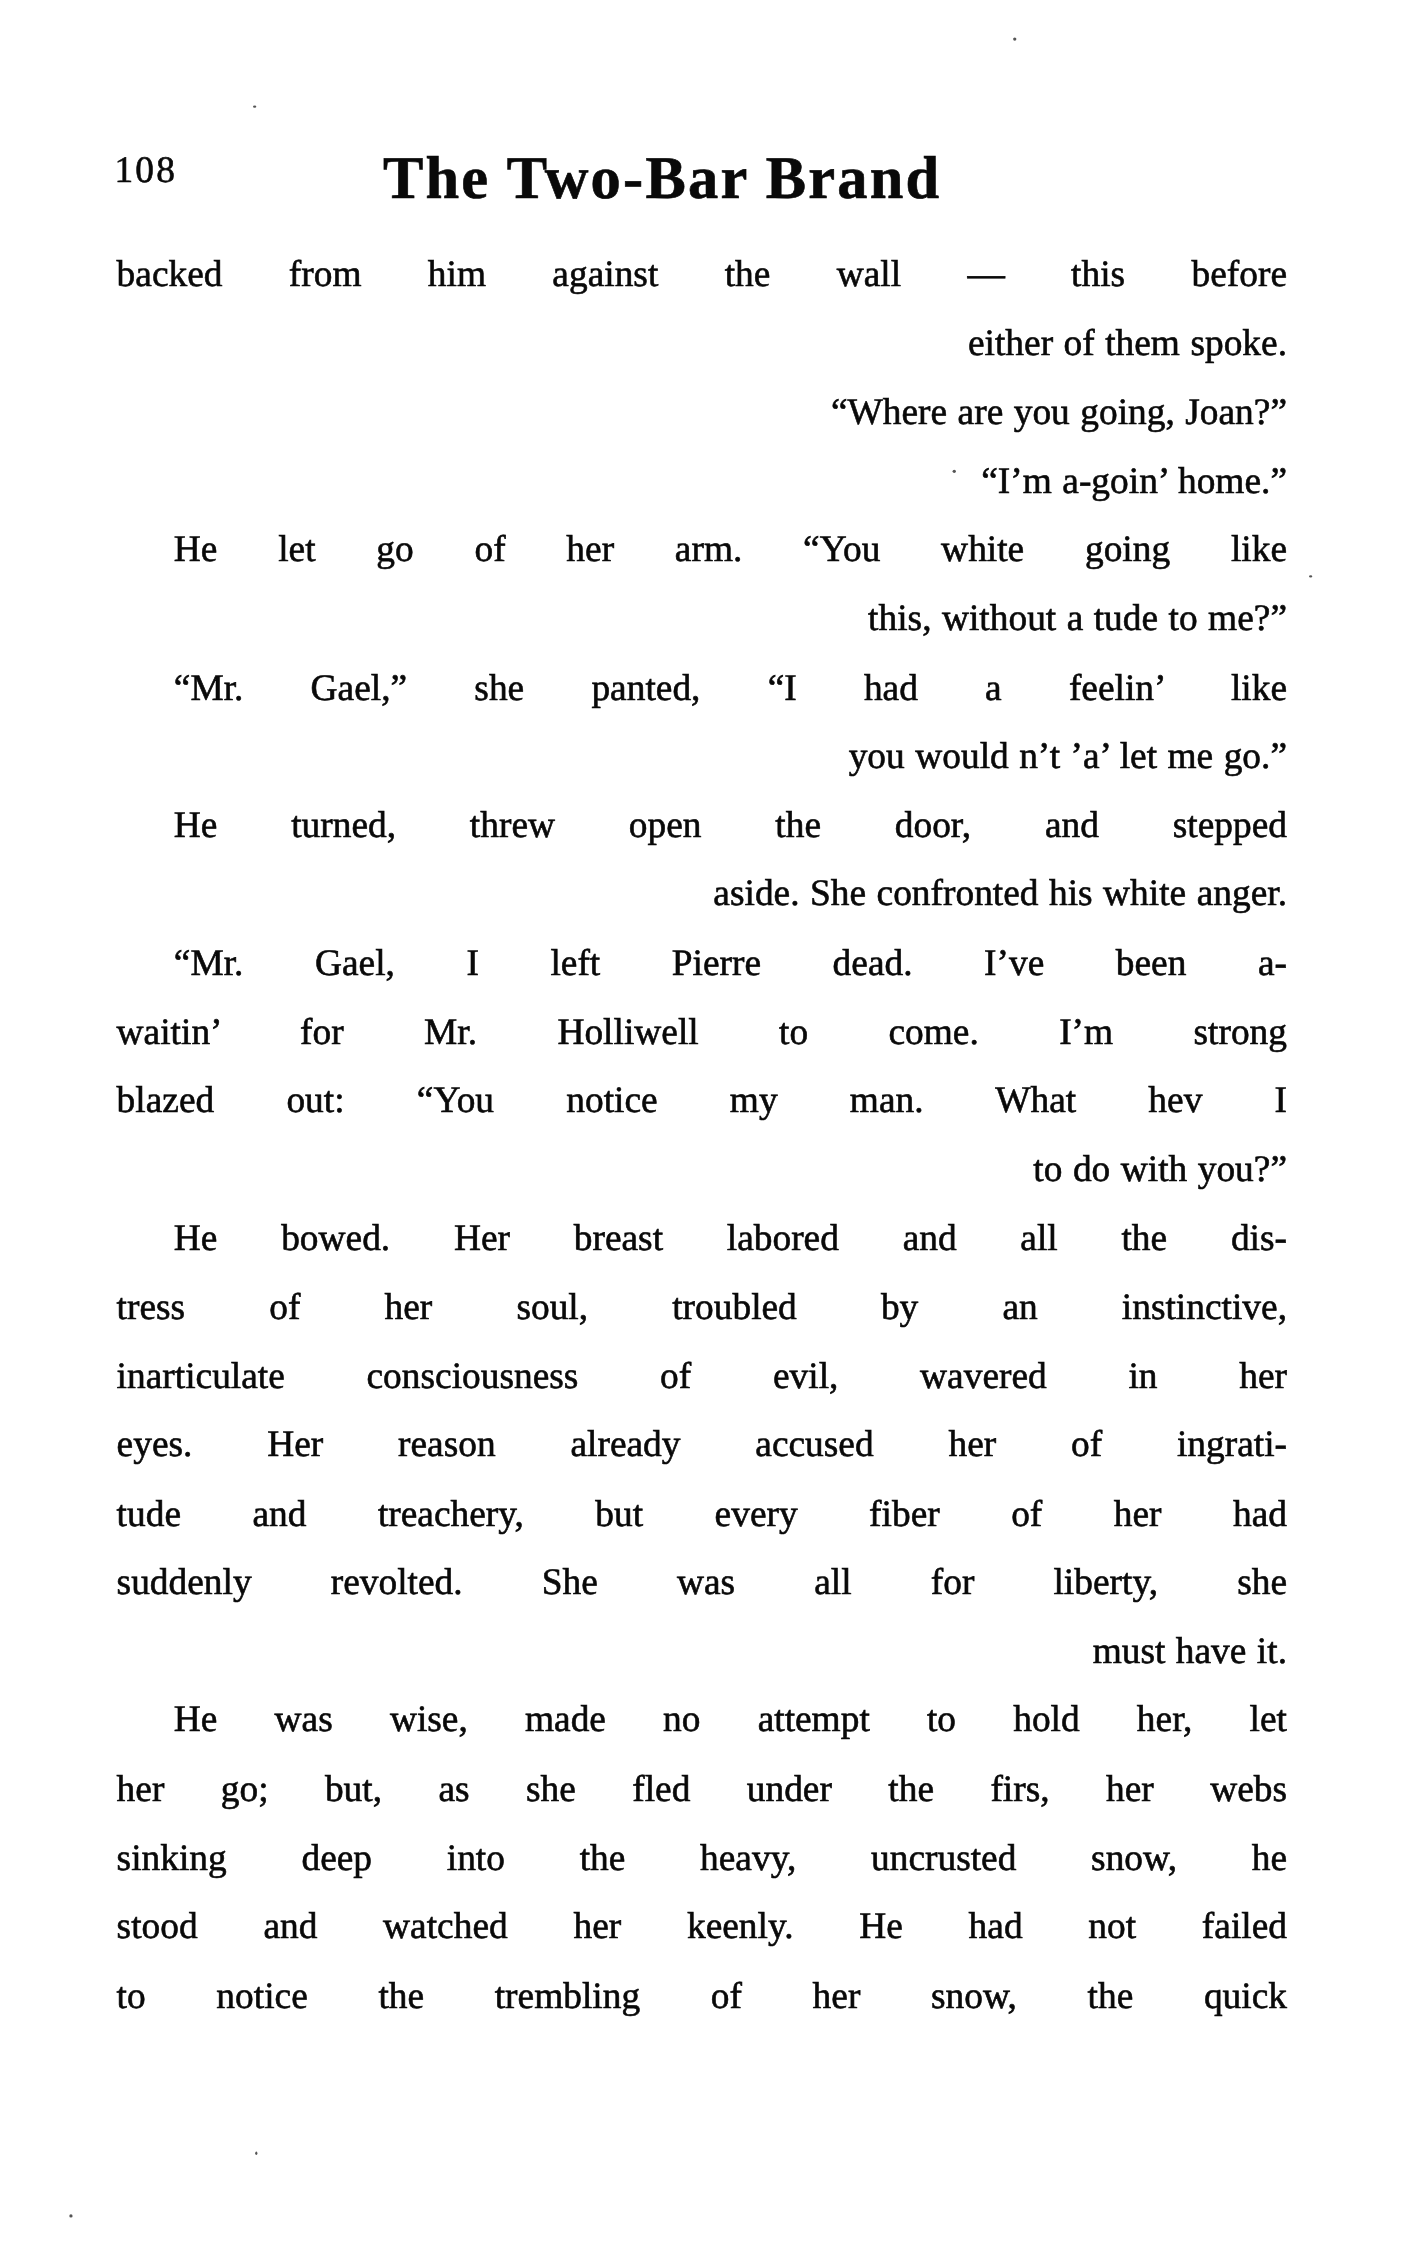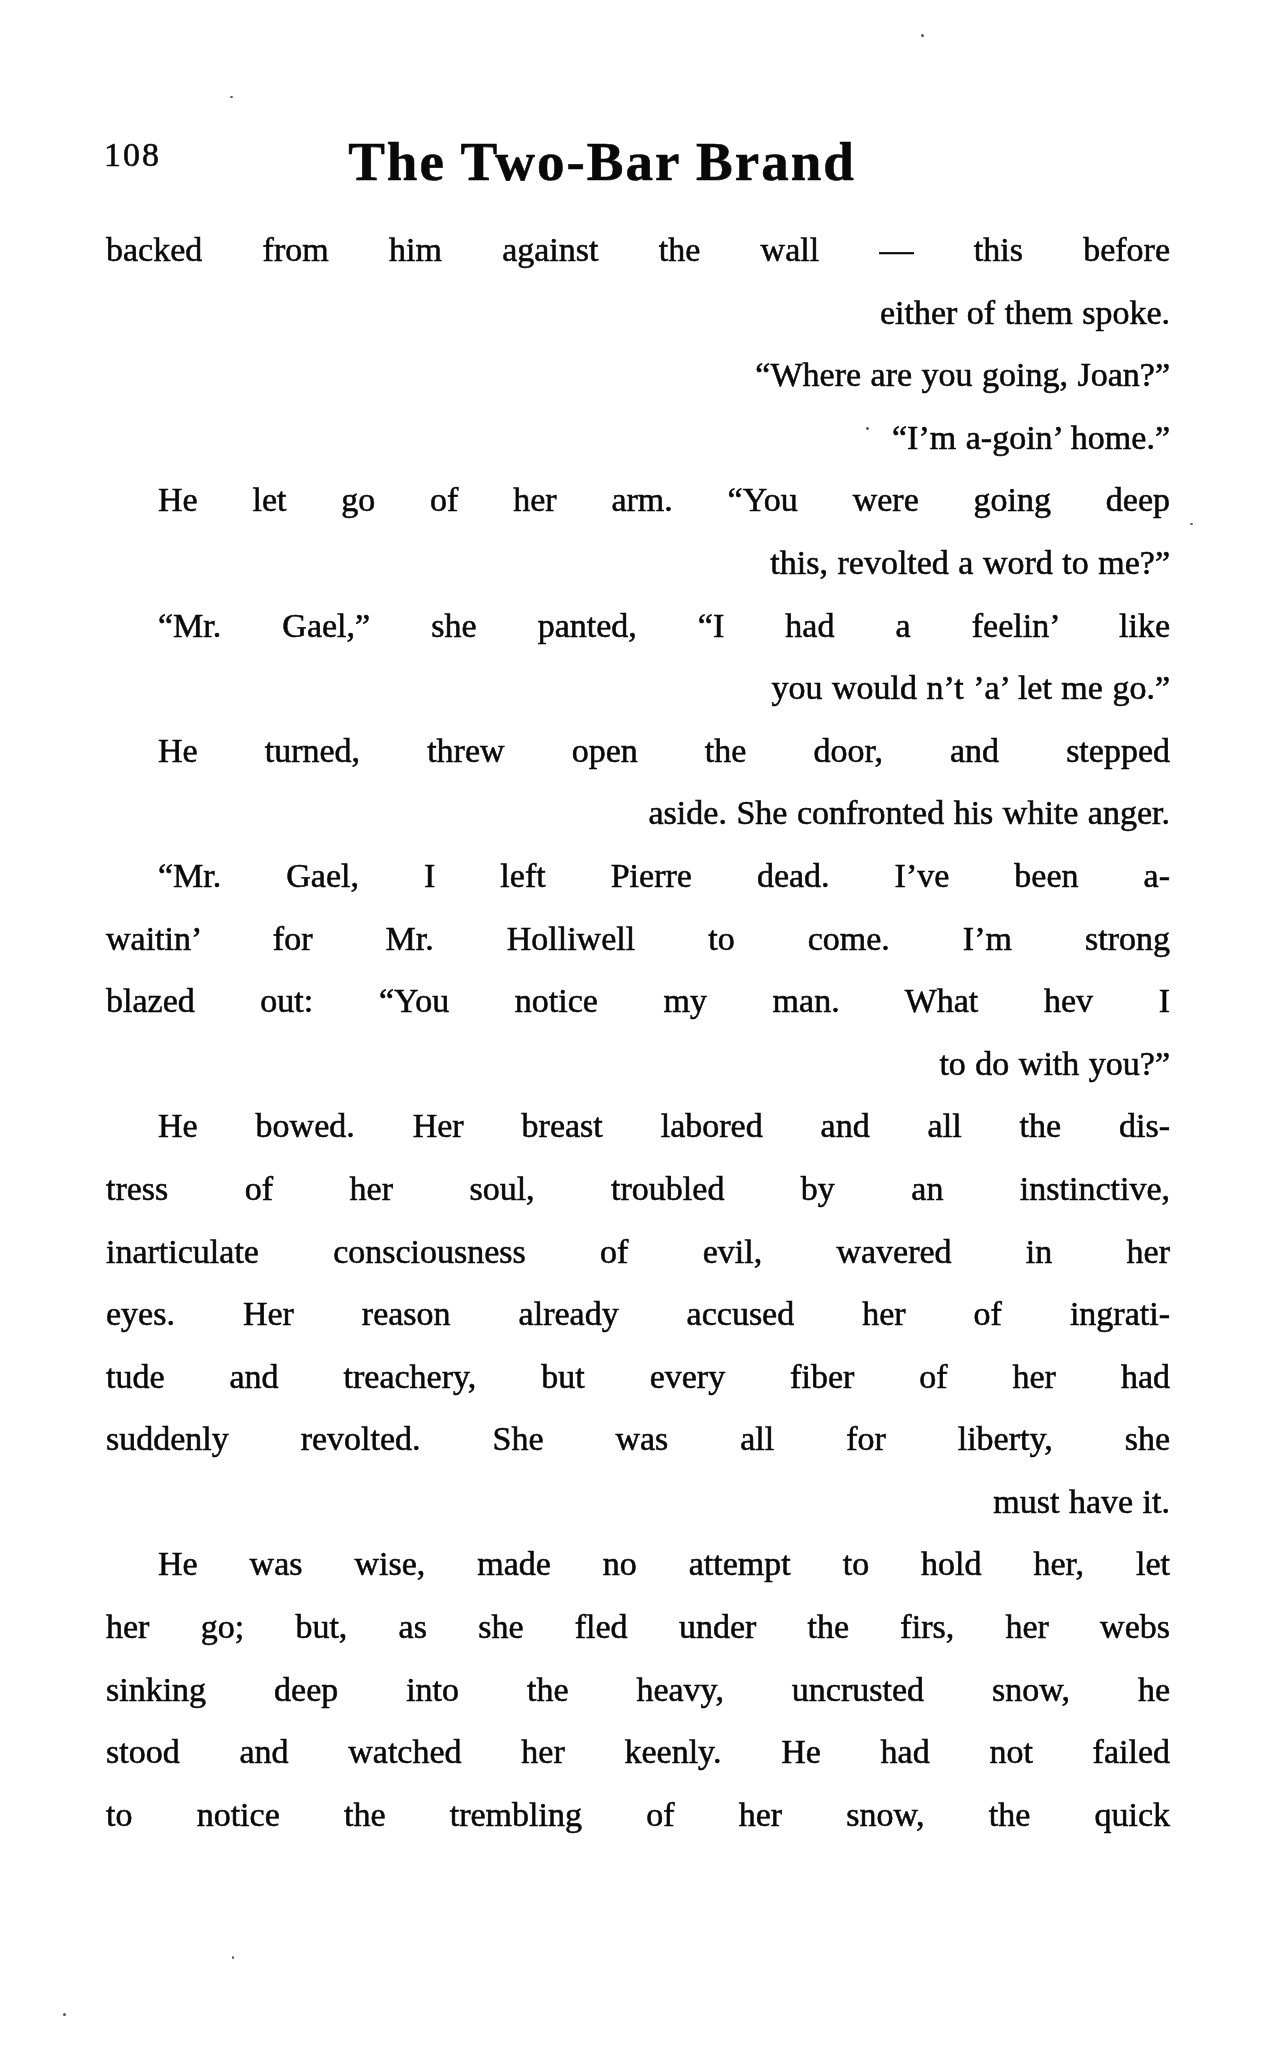--- a/index.html
+++ b/index.html
@@ -69,22 +69,22 @@
 <body>
 
 <div id="book-page">
   <div id="page-num">108</div>
   <div id="page-title">The Two-Bar Brand</div>
   <div id="text-block">
       <div class="line j">backed from him against the wall — this before</div>
       <div class="line">either of them spoke.</div>
       <div class="line indent">“Where are you going, Joan?”</div>
       <div class="line indent">“I’m a-goin’ home.”</div>
-      <div class="line j indent">He let go of her arm. “You were going deep</div>
-      <div class="line">this, revolted a word to me?”</div>
+      <div class="line j indent">He let go of her arm. “You white going like</div>
+      <div class="line">this, without a tude to me?”</div>
       <div class="line j indent">“Mr. Gael,” she panted, “I had a feelin’ like</div>
       <div class="line">you would n’t ’a’ let me go.”</div>
       <div class="line j indent">He turned, threw open the door, and stepped</div>
       <div class="line">aside. She confronted his white anger.</div>
       <div class="line j indent">“Mr. Gael, I left Pierre dead. I’ve been a-</div>
       <div class="line j">waitin’ for Mr. Holliwell to come. I’m strong</div>
       <div class="line j">blazed out: “You notice my man. What hev I</div>
       <div class="line">to do with you?”</div>
       <div class="line j indent">He bowed. Her breast labored and all the dis-</div>
       <div class="line j">tress of her soul, troubled by an instinctive,</div>

